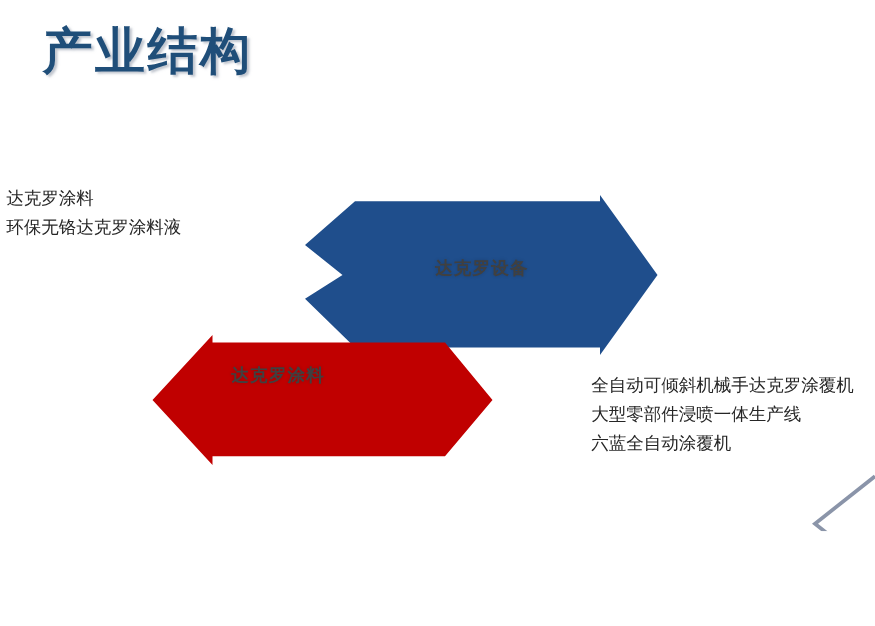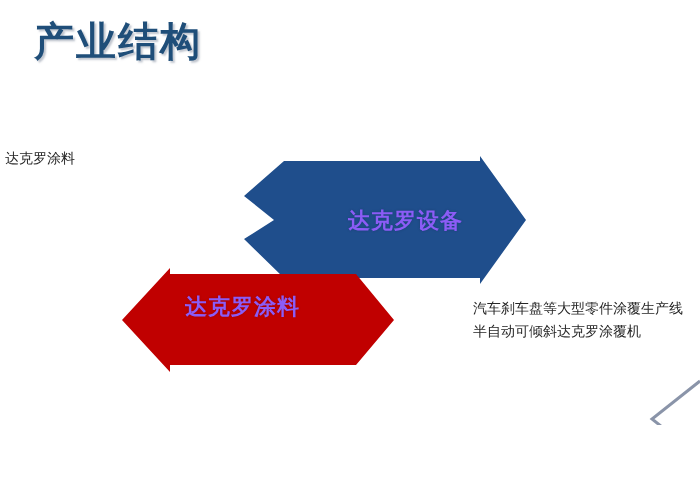--- a/index.html
+++ b/index.html
@@ -54,22 +54,22 @@
 
   
   .arrow-wrap {
     position: absolute;
   }
   .arrow-wrap svg {
     display: block;
   }
   .arrow-label {
     position: absolute;
-    color: #8b5cf6;
-    font-size: 22px;
+    color: #404040;
+    font-size: 14px;
     font-weight: bold;
     letter-spacing: 1px;
     white-space: nowrap;
     text-shadow: 0 0 3px rgba(0,0,0,0.18);
   }
 
   #blue-arrow-wrap {
     left: 240px;
     top: 156px;
     z-index: 2;
@@ -104,25 +104,27 @@
 </style>
 </head>
 <body>
 
 <div id="slide">
 
   <div id="page-title">产业结构</div>
 
   <div id="left-list" class="text-list">
     <span class="text-list-item">达克罗涂料</span>
+    <span class="text-list-item">环保无铬达克罗涂料液</span>
   </div>
 
   <div id="right-list" class="text-list">
-    <span class="text-list-item">汽车刹车盘等大型零件涂覆生产线</span>
-    <span class="text-list-item">半自动可倾斜达克罗涂覆机</span>
+    <span class="text-list-item">全自动可倾斜机械手达克罗涂覆机</span>
+    <span class="text-list-item">大型零部件浸喷一体生产线</span>
+    <span class="text-list-item">六蓝全自动涂覆机</span>
   </div>
 
   <div id="blue-arrow-wrap" class="arrow-wrap">
     <svg width="290" height="130" viewBox="0 0 290 130">
       <polygon points="4,40 44,5 240,5 240,0 286,64 240,128 240,122 44,122 4,83 34,64" fill="#1f4e8c"></polygon>
     </svg>
   </div>
   <div id="blue-arrow-label" class="arrow-label">达克罗设备</div>
 
   <div id="red-arrow-wrap" class="arrow-wrap">

